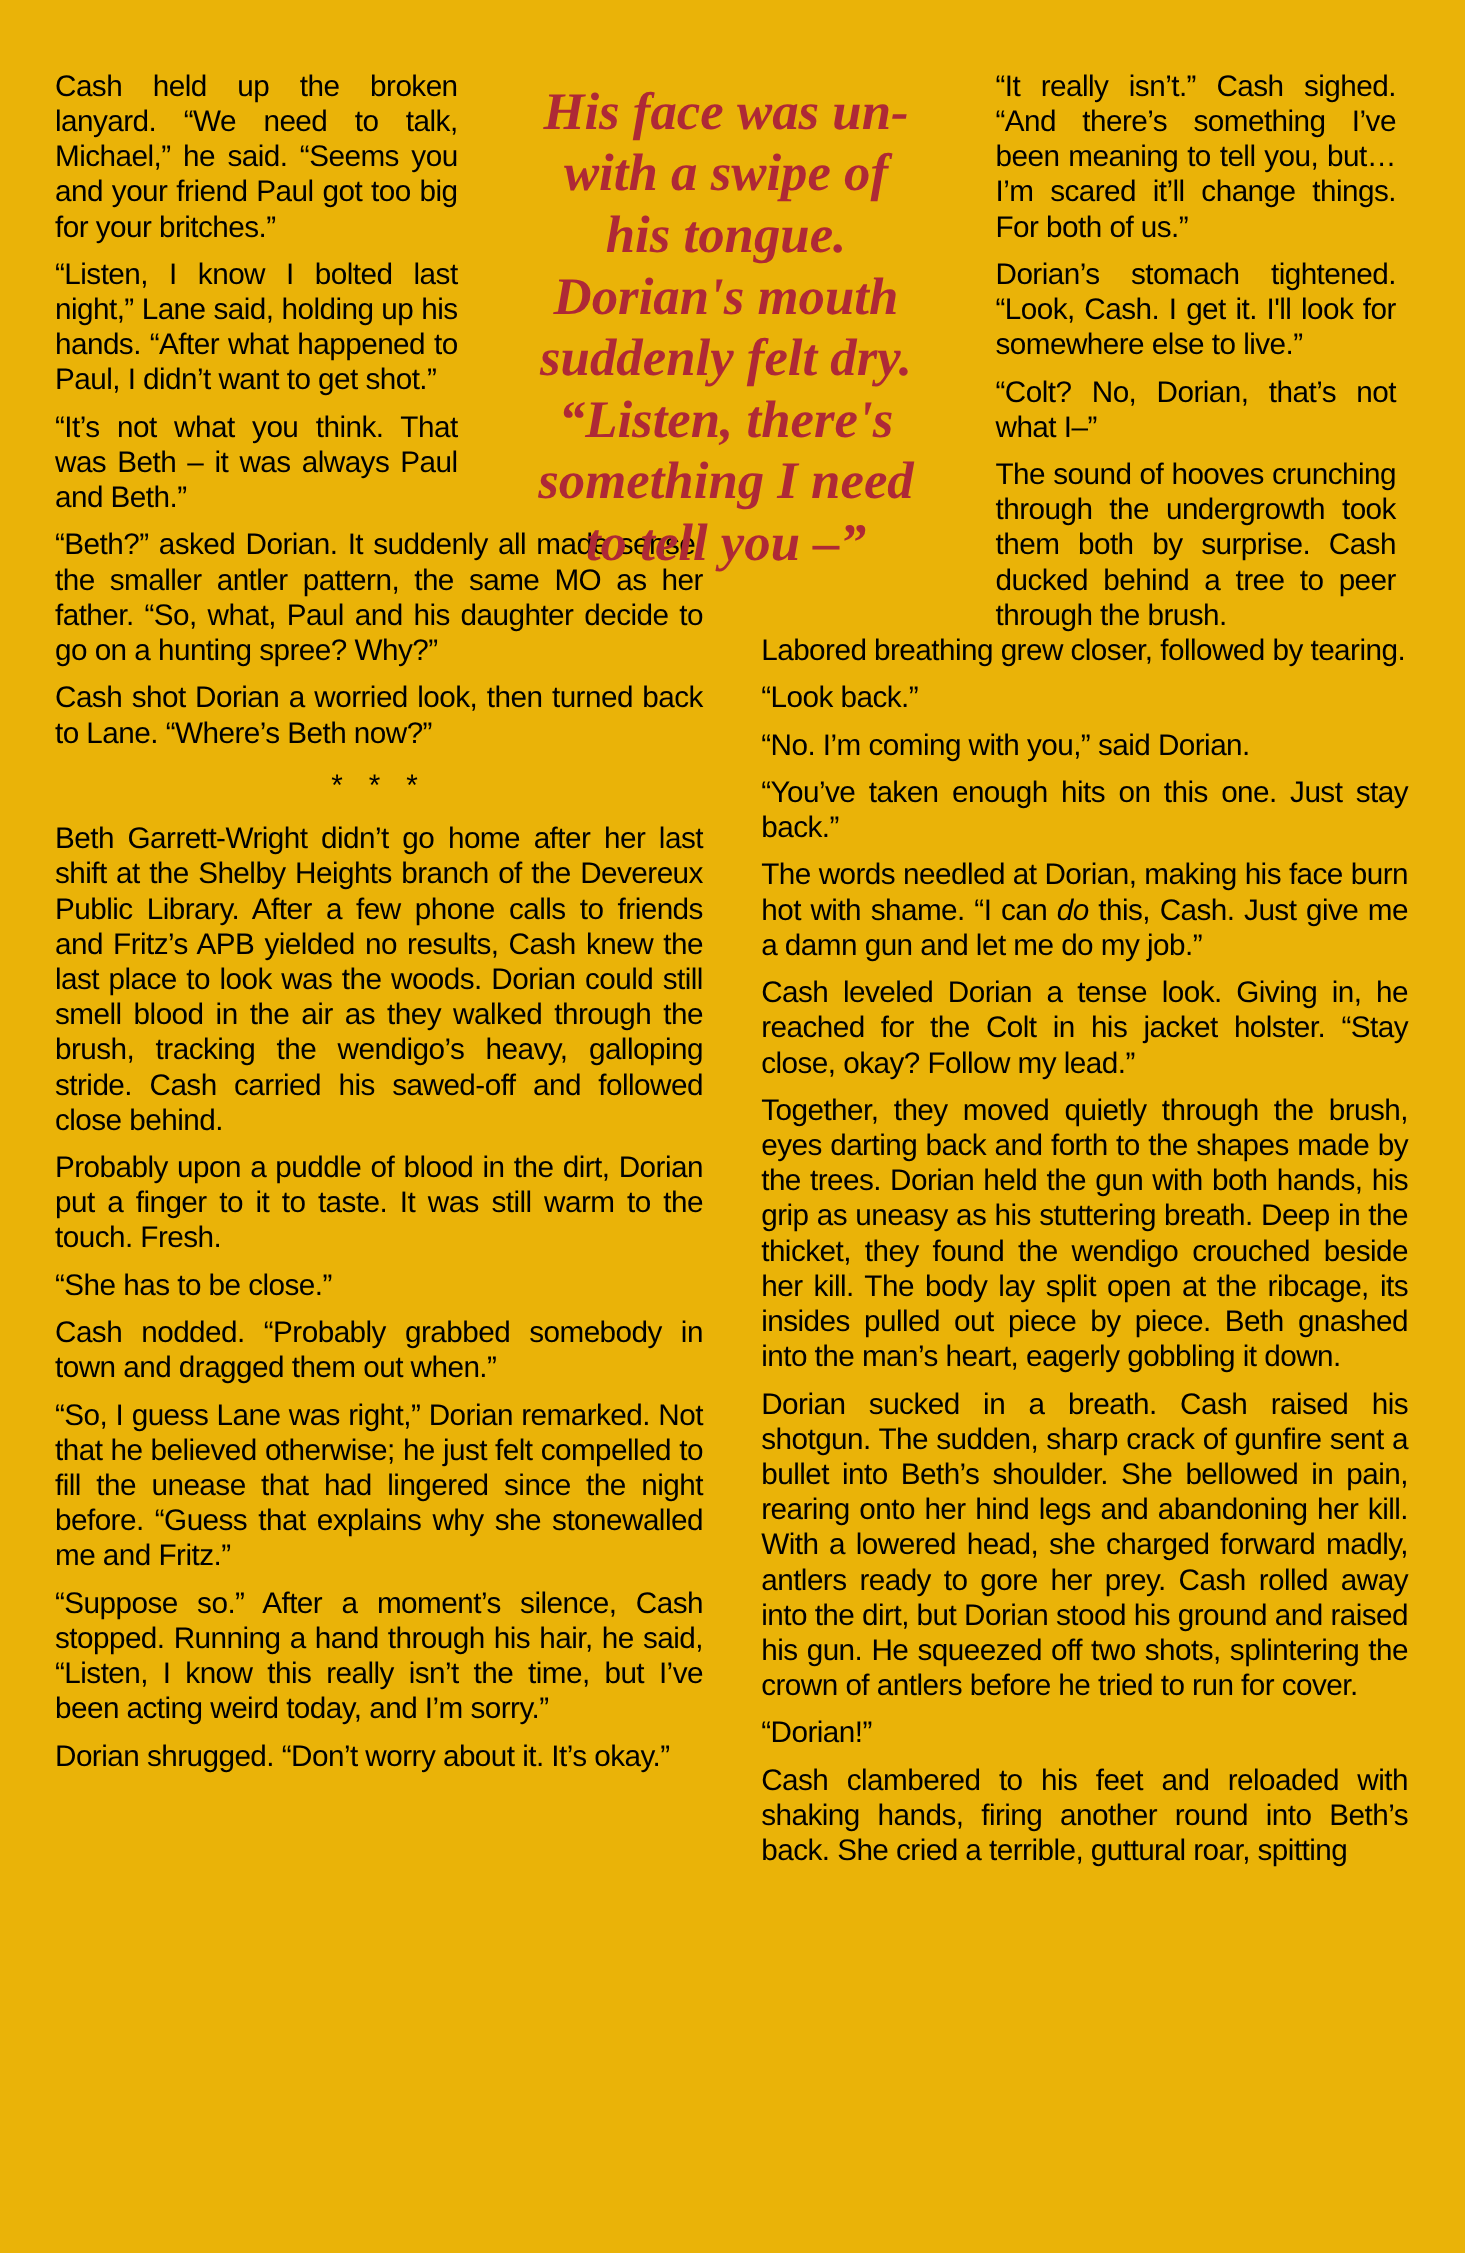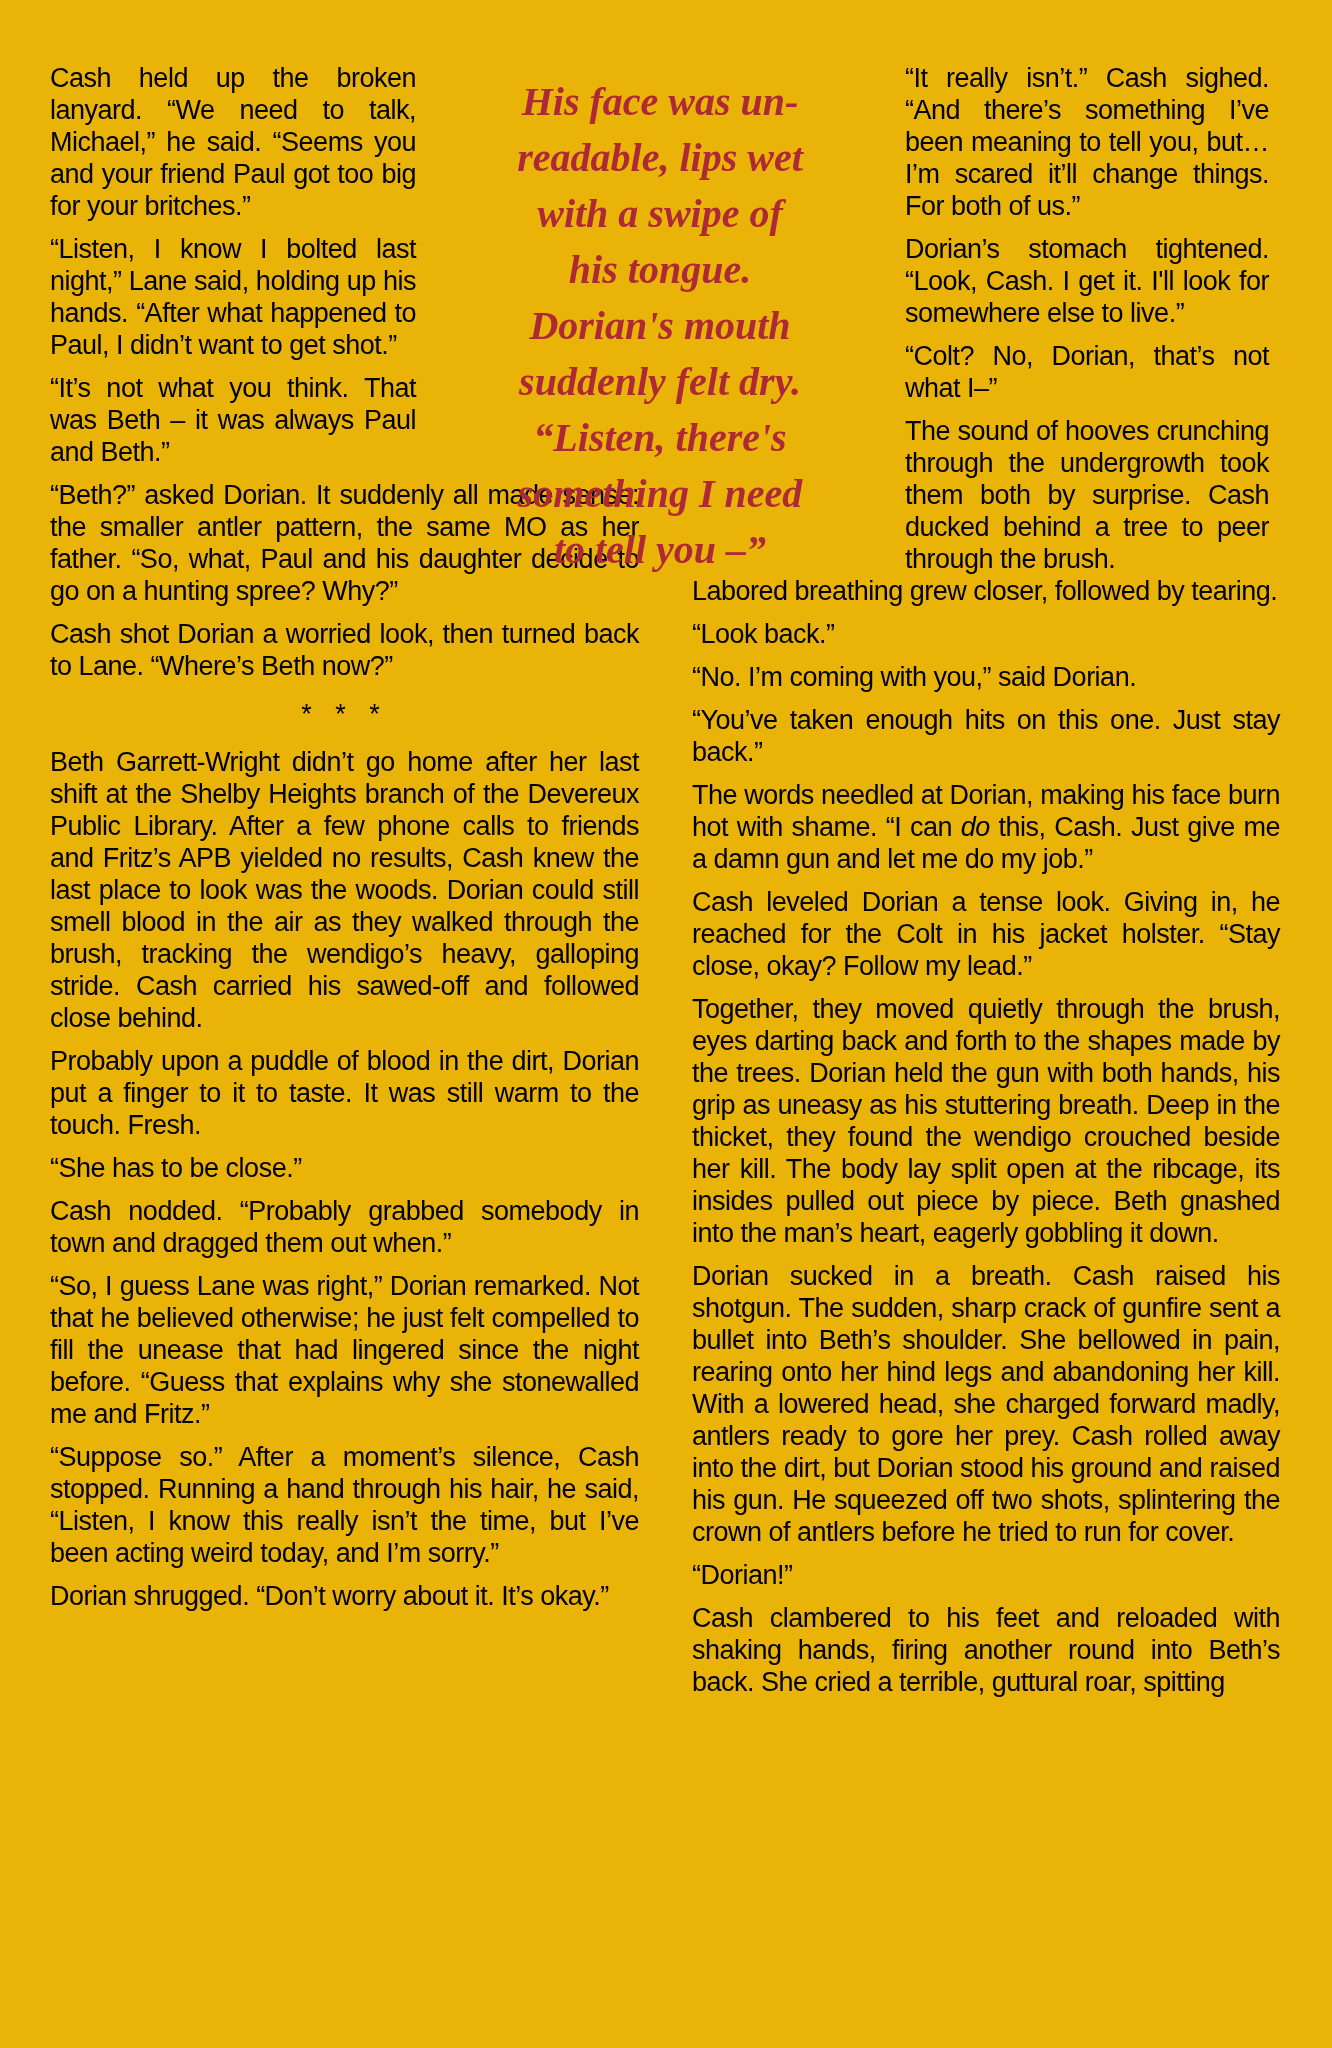--- a/index.html
+++ b/index.html
@@ -36,21 +36,21 @@
   }
   .pullquote {
     position: absolute;
     left: 416px;
     top: 74px;
     width: 488px;
     text-align: center;
     font-family: "Liberation Serif", serif;
     font-style: italic;
     font-weight: bold;
-    font-size: 40px;
+    font-size: 48px;
     line-height: 56px;
   }
   .pq-line { white-space: nowrap; }
   em { font-style: italic; }
 </style>
 </head>
 <body>
 
 <div class="page">
 
@@ -71,21 +71,20 @@
         <p class="para">“She has to be close.”</p>
         <p class="para">Cash nodded. “Probably grabbed somebody in town and dragged them out when.”</p>
         <p class="para">“So, I guess Lane was right,” Dorian remarked. Not that he believed otherwise; he just felt compelled to fill the unease that had lingered since the night before. “Guess that explains why she stonewalled me and Fritz.”</p>
         <p class="para">“Suppose so.” After a moment’s silence, Cash stopped. Running a hand through his hair, he said, “Listen, I know this really isn’t the time, but I’ve been acting weird today, and I’m sorry.”</p>
         <p class="para">Dorian shrugged. “Don’t worry about it. It’s okay.”</p>
       </div>
   </div>
 
   <div class="pullquote" style="color: rgb(174, 41, 54);">
       <div class="pq-line">His face was un-</div>
-      <div class="pq-line">readable, lips wet</div>
       <div class="pq-line">with a swipe of</div>
       <div class="pq-line">his tongue.</div>
       <div class="pq-line">Dorian's mouth</div>
       <div class="pq-line">suddenly felt dry.</div>
       <div class="pq-line">“Listen, there's</div>
       <div class="pq-line">something I need</div>
       <div class="pq-line">to tell you –”</div>
     </div>
 
   <div class="flowcol flowcol-right">

